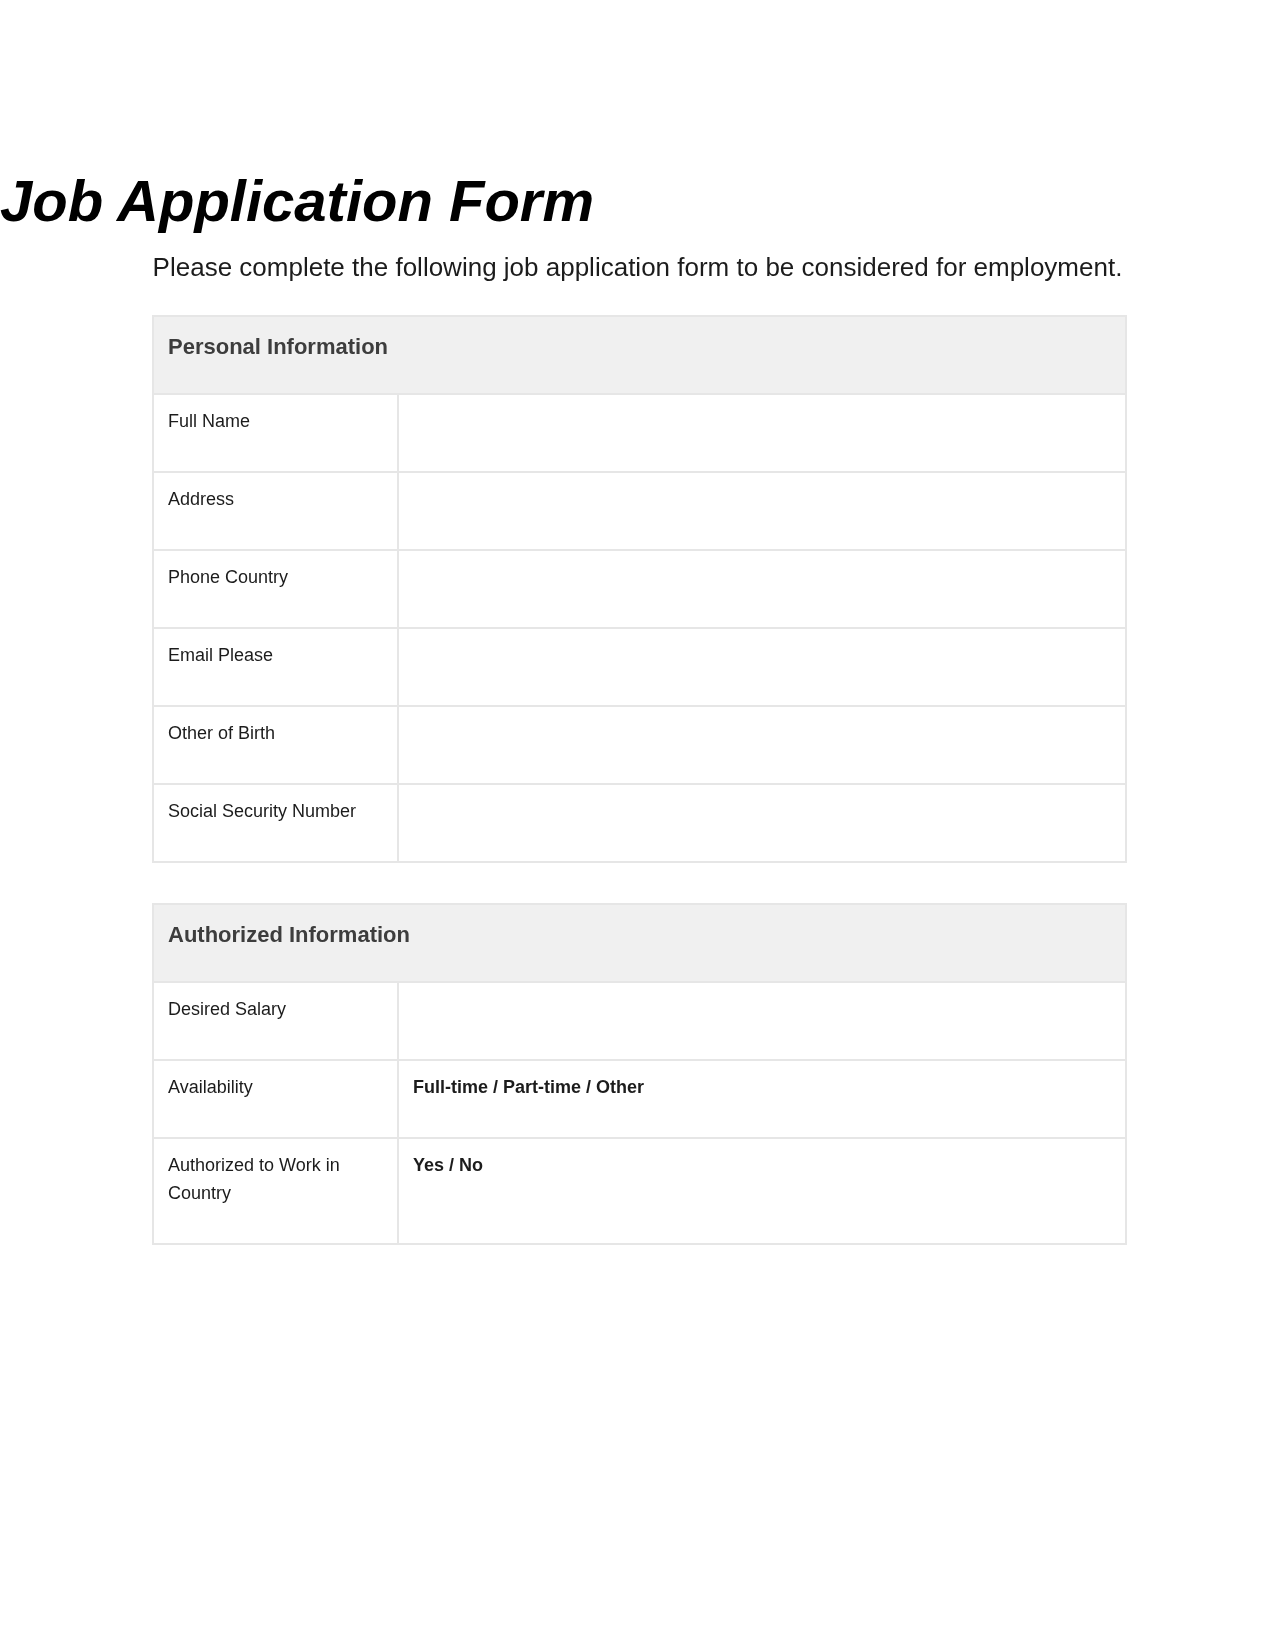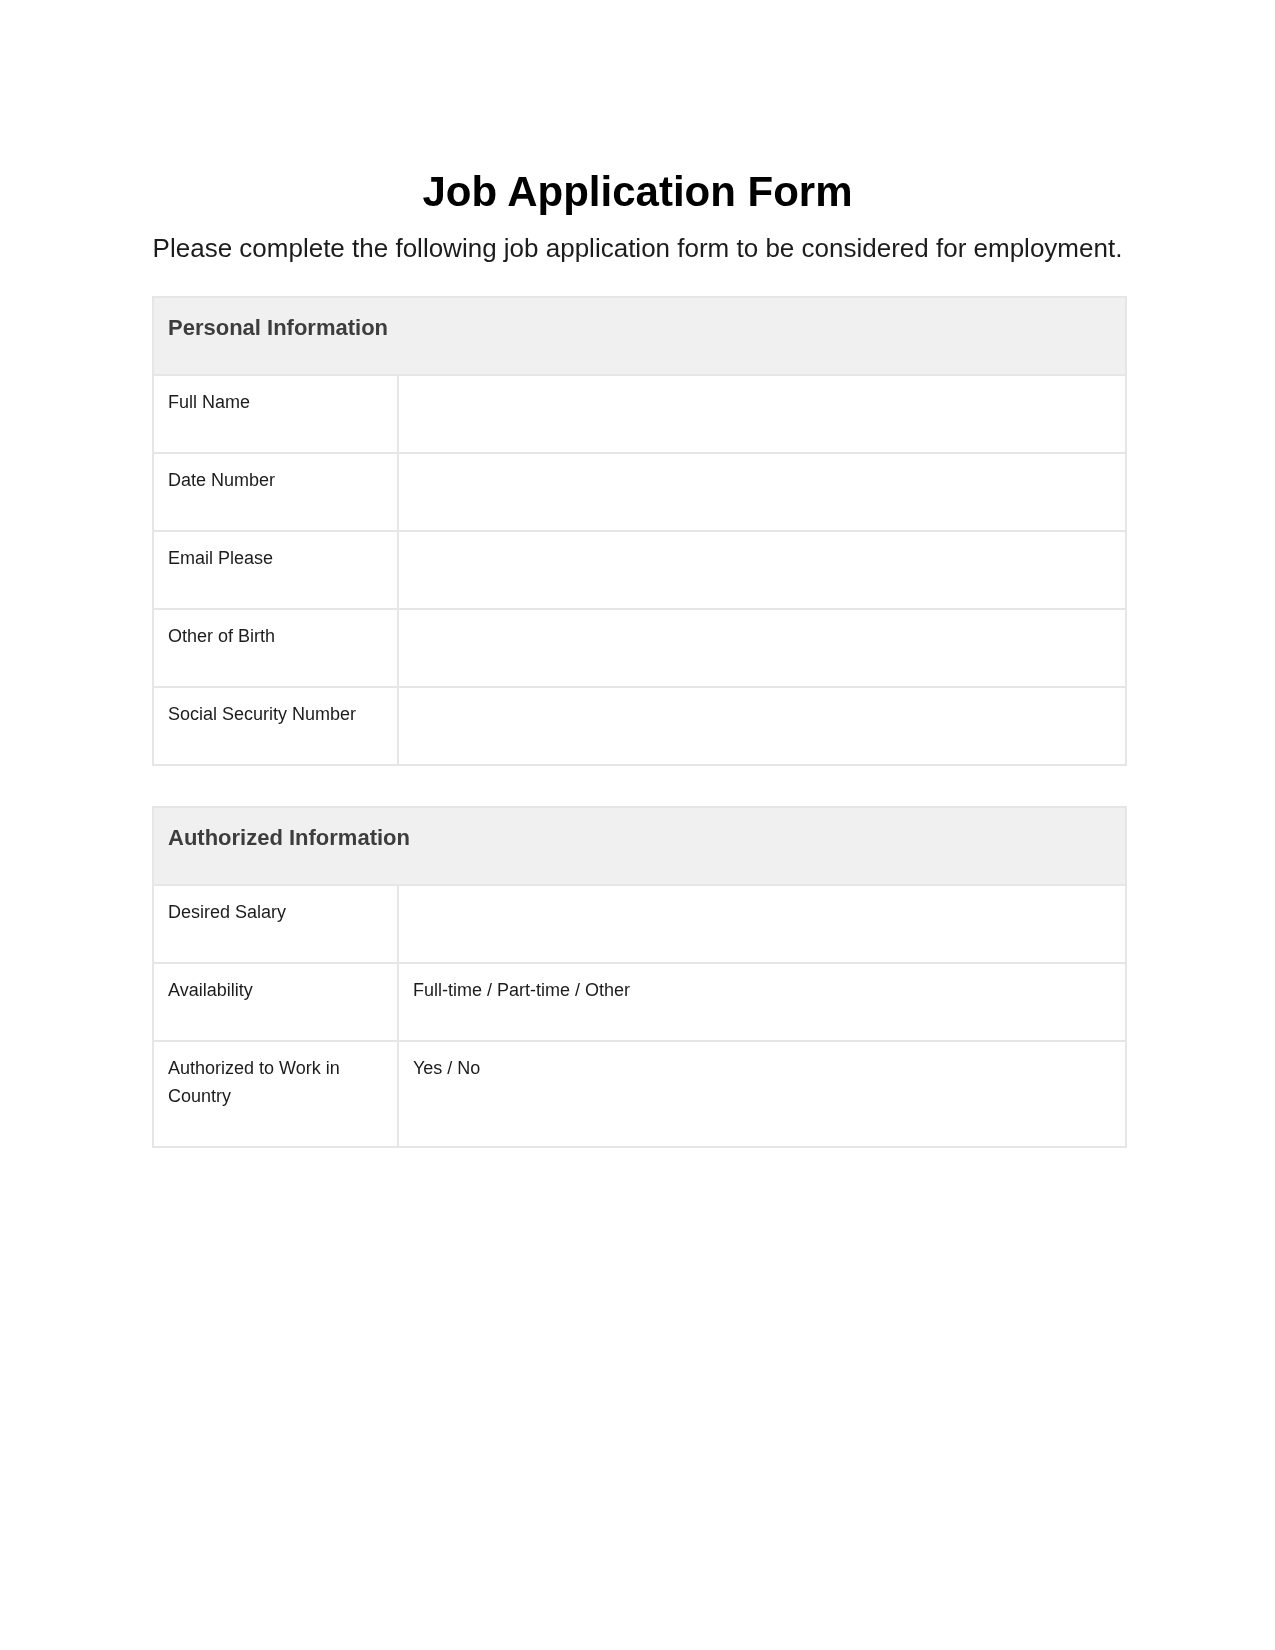--- a/index.html
+++ b/index.html
@@ -10,26 +10,26 @@
   body {
     width: 1275px;
     height: 1650px;
     font-family: "Liberation Sans", sans-serif;
     color: #1c1c1c;
     position: relative;
     overflow: hidden;
   }
   .page-title {
     margin: 168px 0 18px 0;
-    text-align: center;
-    font-size: 42px;
+    font-size: 58px;
     line-height: 1.15;
     font-weight: bold;
     color: #000000;
     letter-spacing: 0px;
+    font-style: italic;
   }
   .page-subtitle {
     margin: 0 0 34px 0;
     text-align: center;
     font-size: 26px;
     line-height: 28px;
     font-weight: normal;
     color: #1c1c1c;
   }
   table.form-table {
@@ -53,21 +53,21 @@
   table.form-table td {
     border: 2px solid #e6e6e6;
     vertical-align: top;
     font-size: 18px;
     line-height: 28px;
     padding: 12px 14px 36px 14px;
     color: #1c1c1c;
     background: #ffffff;
   }
   table.form-table td.field-label { font-weight: normal; }
-  table.form-table td.field-value { font-weight: normal; border-radius: 27px; }
+  table.form-table td.field-value { font-weight: bold; border-radius: 27px; }
 </style>
 </head>
 <body>
 
 <main>
 
   <h1 class="page-title">Job Application Form</h1>
 
   <p class="page-subtitle">Please complete the following job application form to be considered for employment.</p>
 
@@ -80,21 +80,25 @@
       <tr>
         <th colspan="2" class="section-heading">Personal Information</th>
       </tr>
     </thead>
     <tbody>
       <tr>
         <td class="field-label">Full Name</td>
         <td class="field-value"></td>
       </tr>
       <tr>
-        <td class="field-label">Date Number</td>
+        <td class="field-label">Address</td>
+        <td class="field-value"></td>
+      </tr>
+      <tr>
+        <td class="field-label">Phone Country</td>
         <td class="field-value"></td>
       </tr>
       <tr>
         <td class="field-label">Email Please</td>
         <td class="field-value"></td>
       </tr>
       <tr>
         <td class="field-label">Other of Birth</td>
         <td class="field-value"></td>
       </tr>

